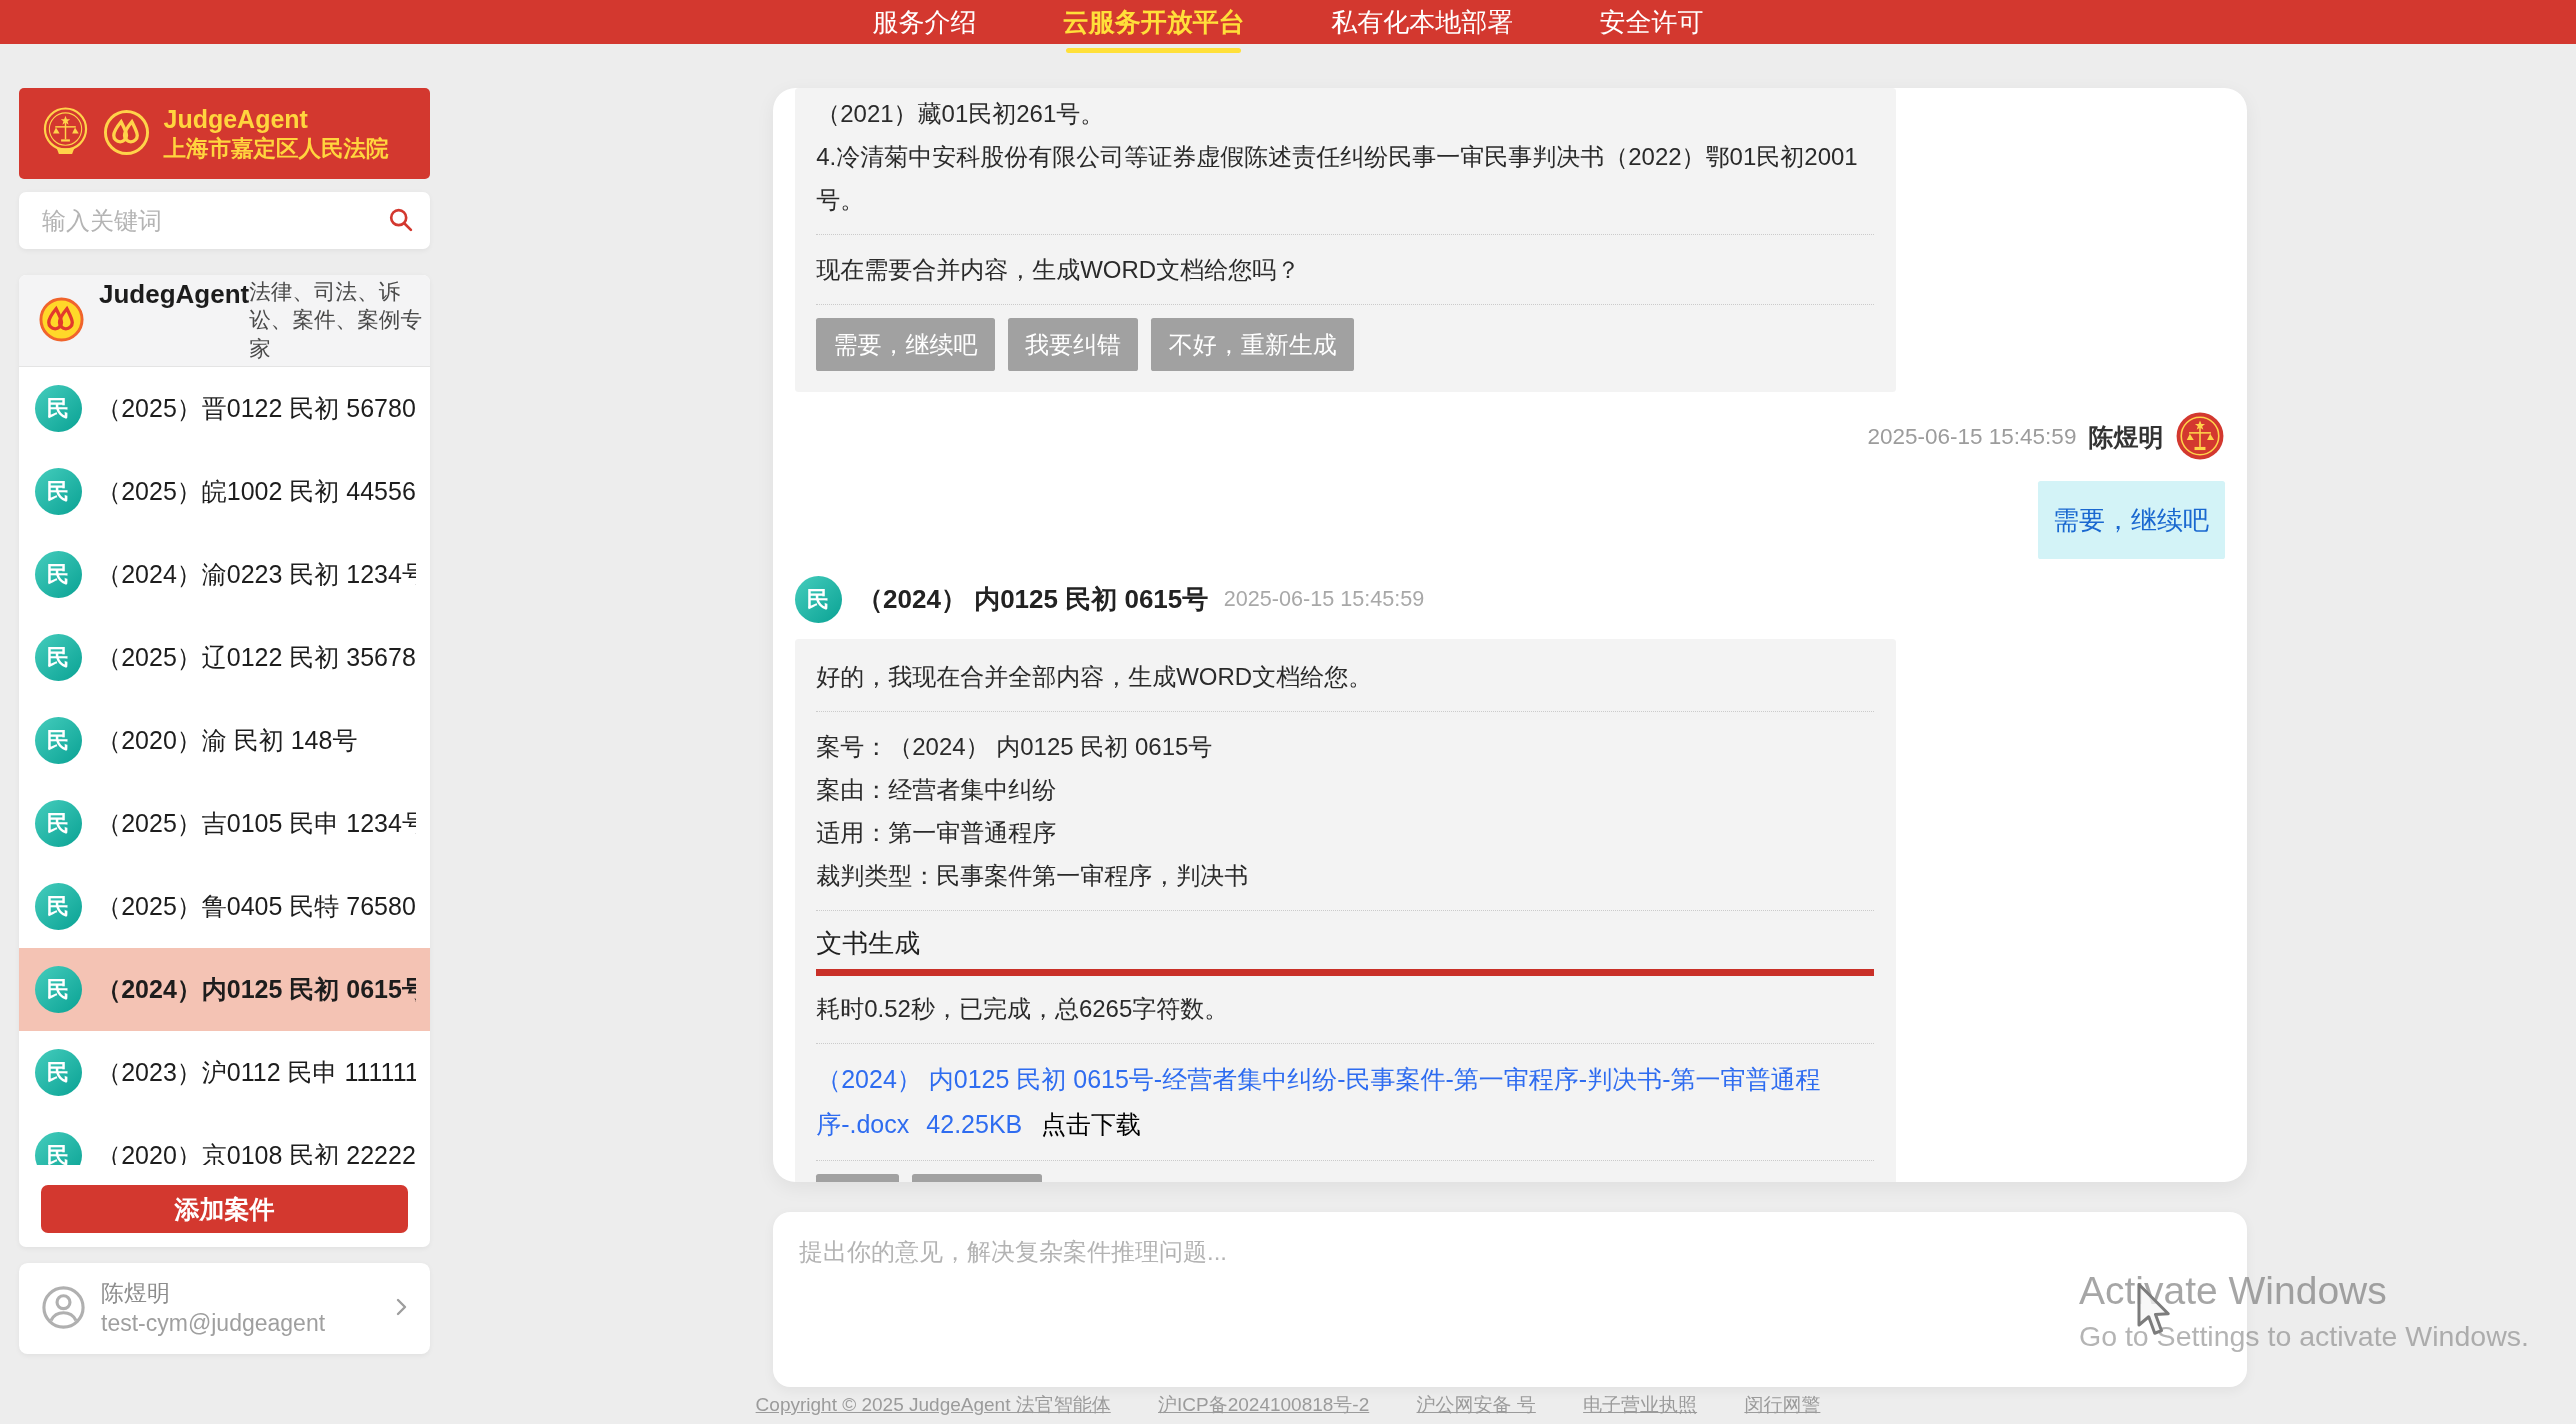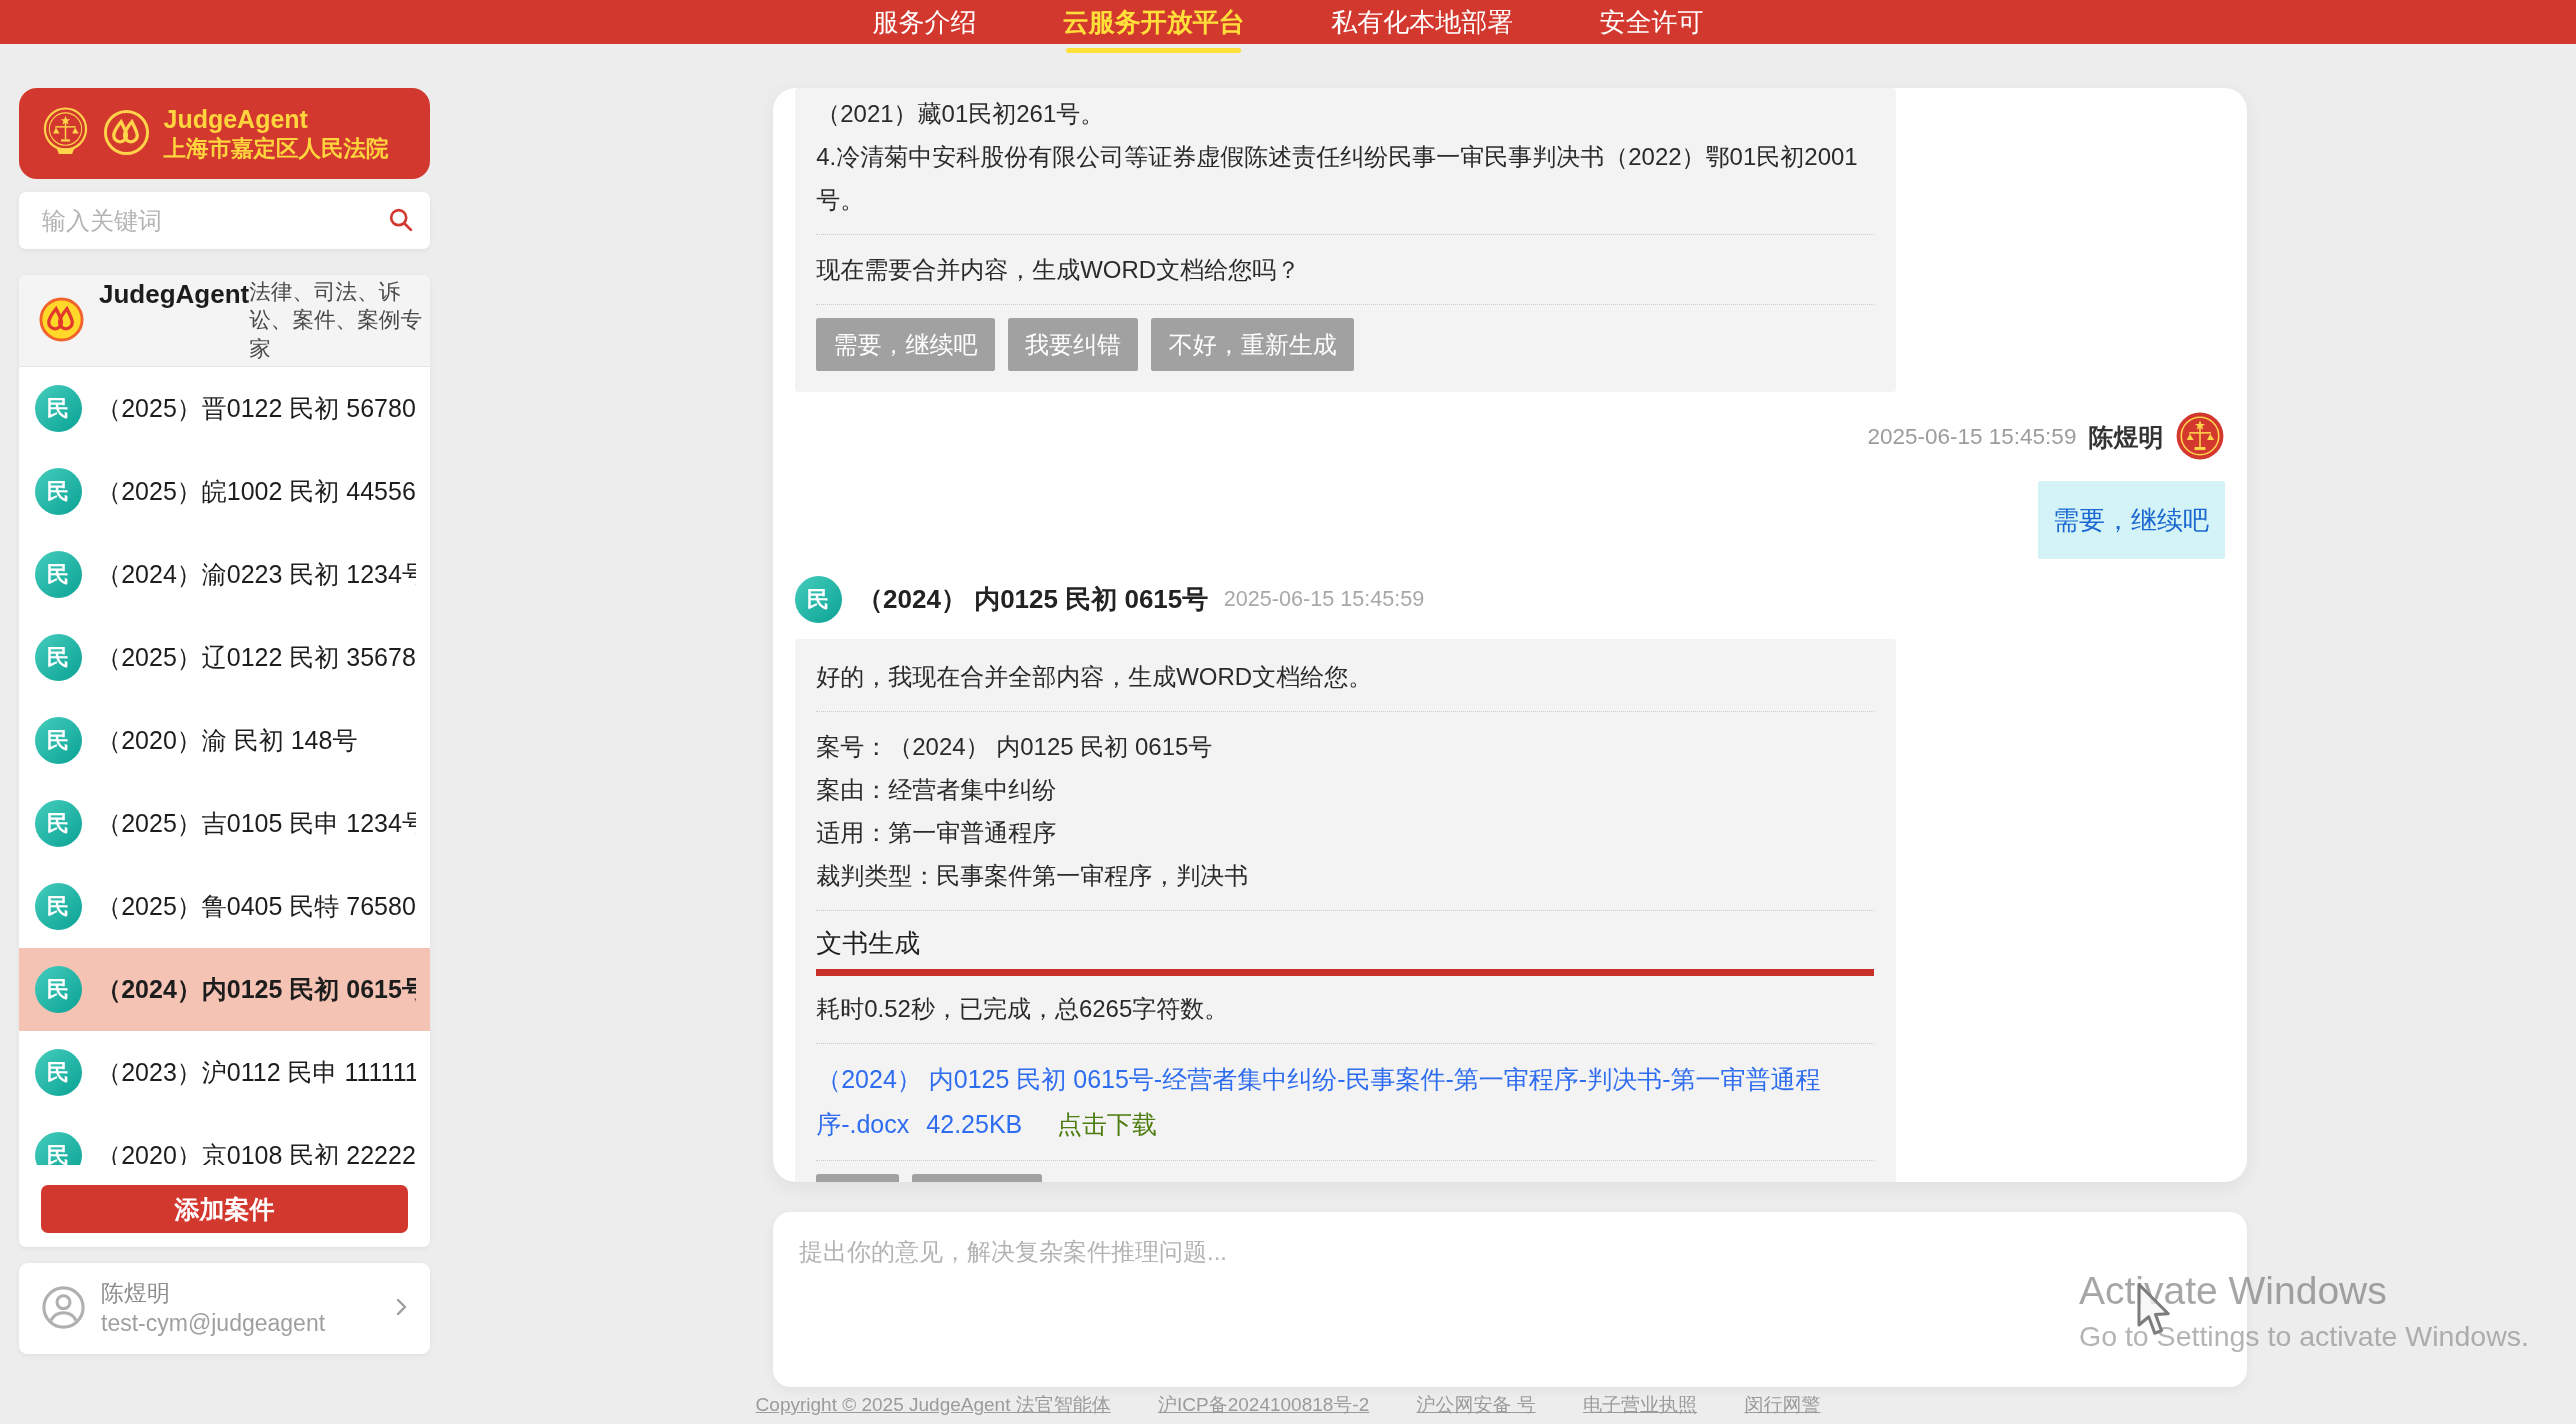--- a/index.html
+++ b/index.html
@@ -8,21 +8,21 @@
 
   
   .topnav{position:absolute;left:0;top:0;width:100%;height:44px;background:#d3382f;
           display:flex;justify-content:center;align-items:center;gap:83px;z-index:5;}
   .nav-item{color:#ffffff;font-size:26px;cursor:pointer;position:relative;padding:5.2px 1.7px;}
   .nav-item.active{color:#ffe03a;font-weight:bold;}
   .nav-item.active::after{content:'';position:absolute;left:5.2px;right:5.2px;bottom:-8.6px;height:5.2px;border-radius:2.6px;background:#ffe03a;}
 
   
   .brand-card{position:absolute;left:19px;top:88px;width:411px;height:91px;background:#d3382f;
-              border-radius:18px;display:flex;align-items:center;padding-left:22.5px;box-sizing:border-box;gap:14px;z-index:2;}
+              border-radius:5px;display:flex;align-items:center;padding-left:22.5px;box-sizing:border-box;gap:14px;z-index:2;}
   .brand-texts{display:flex;flex-direction:column;line-height:1.25;}
   .brand-title{color:#ffd53e;font-size:25px;font-weight:bold;}
   .brand-sub{color:#ffd53e;font-size:22.5px;font-weight:bold;}
   .search-card{position:absolute;left:19px;top:192px;width:411px;height:57px;background:#ffffff;border-radius:7px;
                display:flex;align-items:center;box-shadow:0 1.7px 5.2px rgba(0,0,0,0.05);box-sizing:border-box;padding:0 15.5px 0 21px;}
   .search-input{flex:1;border:none;outline:none;font-size:24px;color:#444;background:transparent;font-family:inherit;}
   .search-input::placeholder{color:#b4b4b4;}
 
   .list-card{position:absolute;left:19px;top:275px;width:411px;height:972px;background:#ffffff;border-radius:7px;
              box-shadow:0 1.7px 5.2px rgba(0,0,0,0.05);overflow:hidden;}
@@ -66,21 +66,21 @@
                font-size:26px;display:flex;align-items:center;justify-content:center;border-radius:2.6px;}
 
   .msg2-header{position:absolute;left:21.6px;top:487px;height:48px;display:flex;align-items:center;gap:15.5px;}
   .msg2-header .case-no{font-size:26px;font-weight:bold;color:#222;}
   .msg2-header .time{font-size:21.6px;color:#a8a8a8;}
 
   .section-title{margin:10.4px 0 0;font-size:26px;font-weight:400;color:#1f1f1f;line-height:38px;}
   .red-rule{height:7.8px;background:#c93028;margin:7px 0 10.4px;}
   .file-line{margin-top:1.7px;}
   .file-link{color:#2e6cf0;font-size:25px;line-height:45px;cursor:pointer;}
-  .download-link{color:#4d7c0f;font-size:25px;margin-left:28px;cursor:pointer;}
+  .download-link{color:#000000;font-size:25px;margin-left:12px;cursor:pointer;}
 
   
   .composer{position:absolute;left:773px;top:1212px;width:1474px;height:175px;background:#ffffff;border-radius:17.3px;
             box-shadow:0 3.5px 12px rgba(0,0,0,0.05);box-sizing:border-box;}
   .composer textarea{width:100%;height:100%;border:none;outline:none;resize:none;background:transparent;
             box-sizing:border-box;padding:24px 26px;font-size:24px;color:#444;font-family:inherit;}
   .composer textarea::placeholder{color:#b3b3b3;}
 
   
   .footer{position:absolute;left:0;top:1392px;width:100%;text-align:center;font-size:19px;color:#9b9b9b;}

